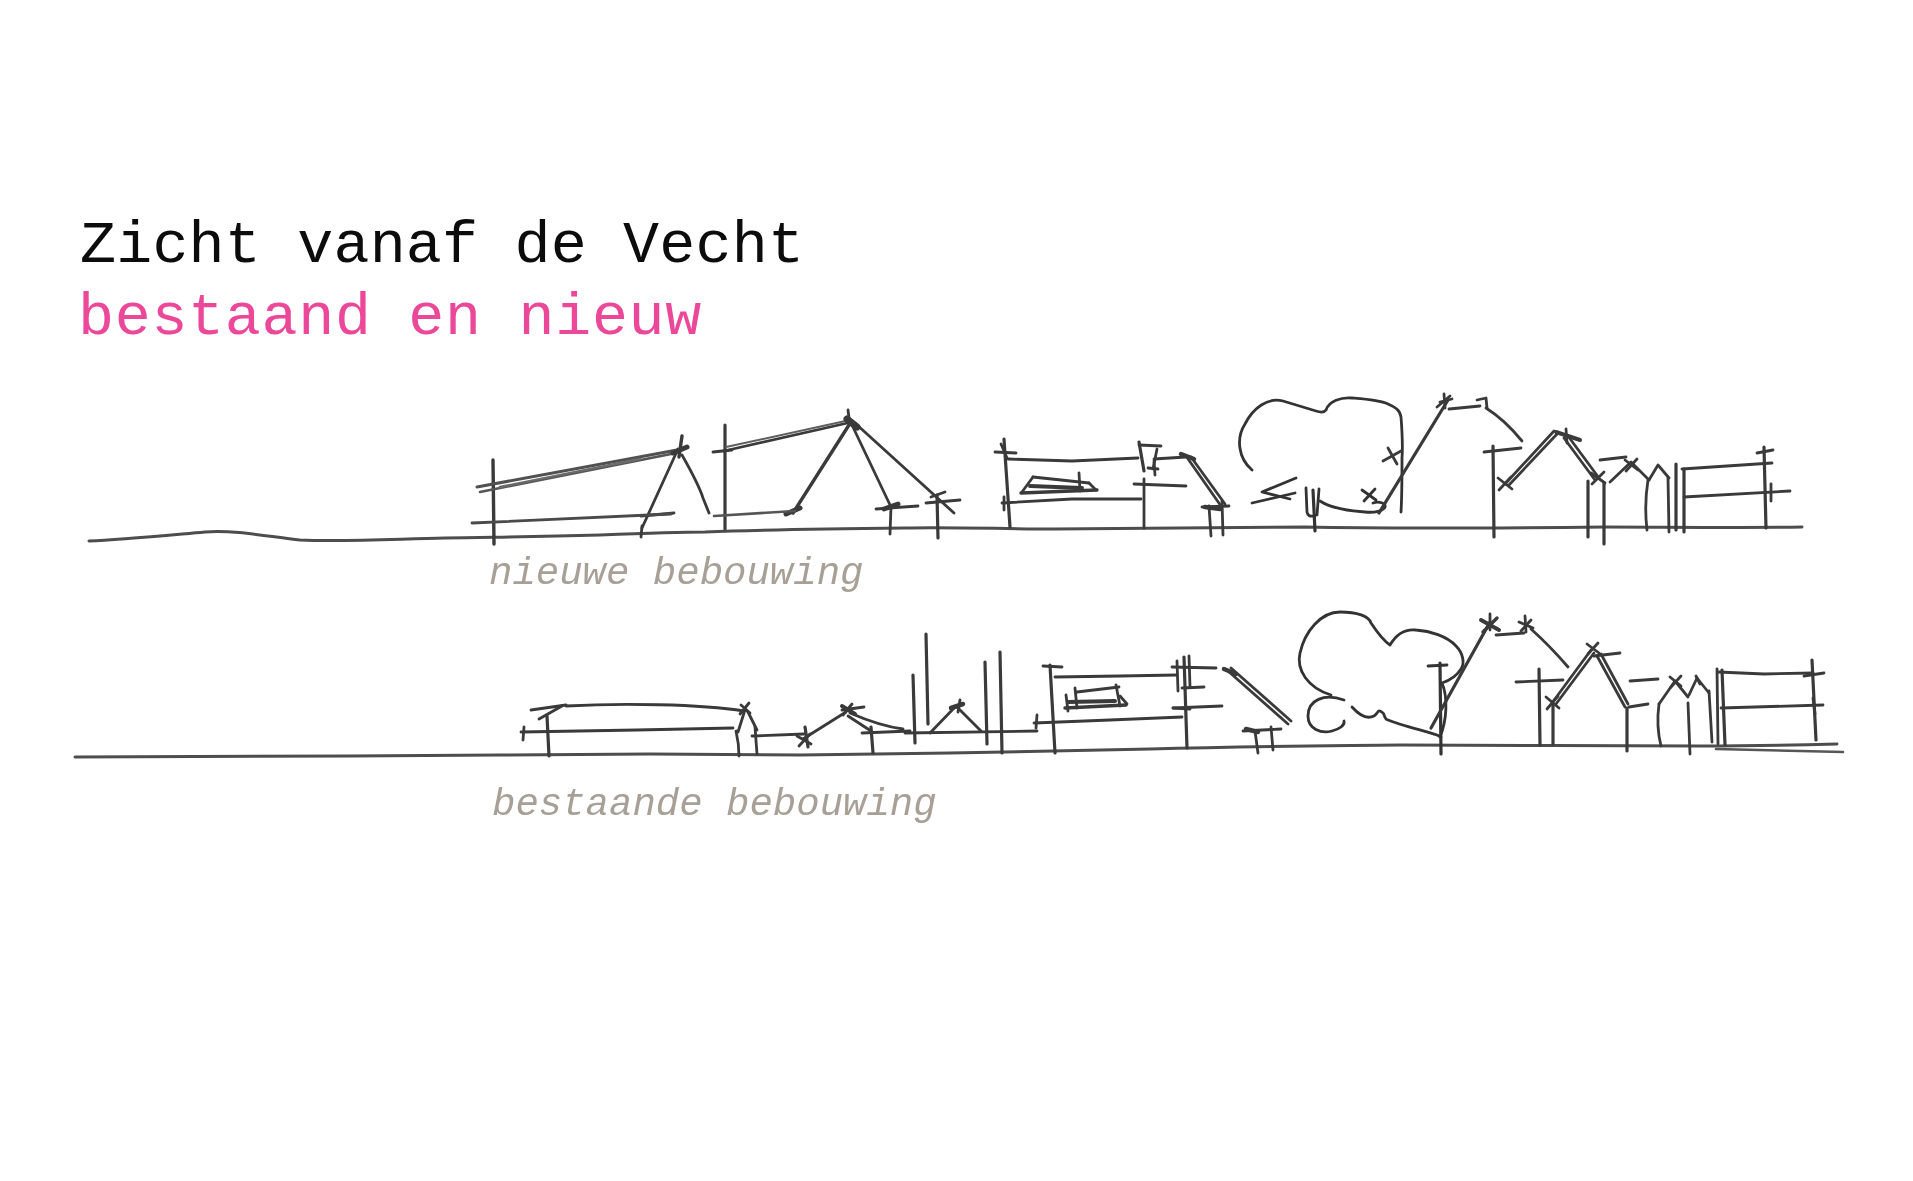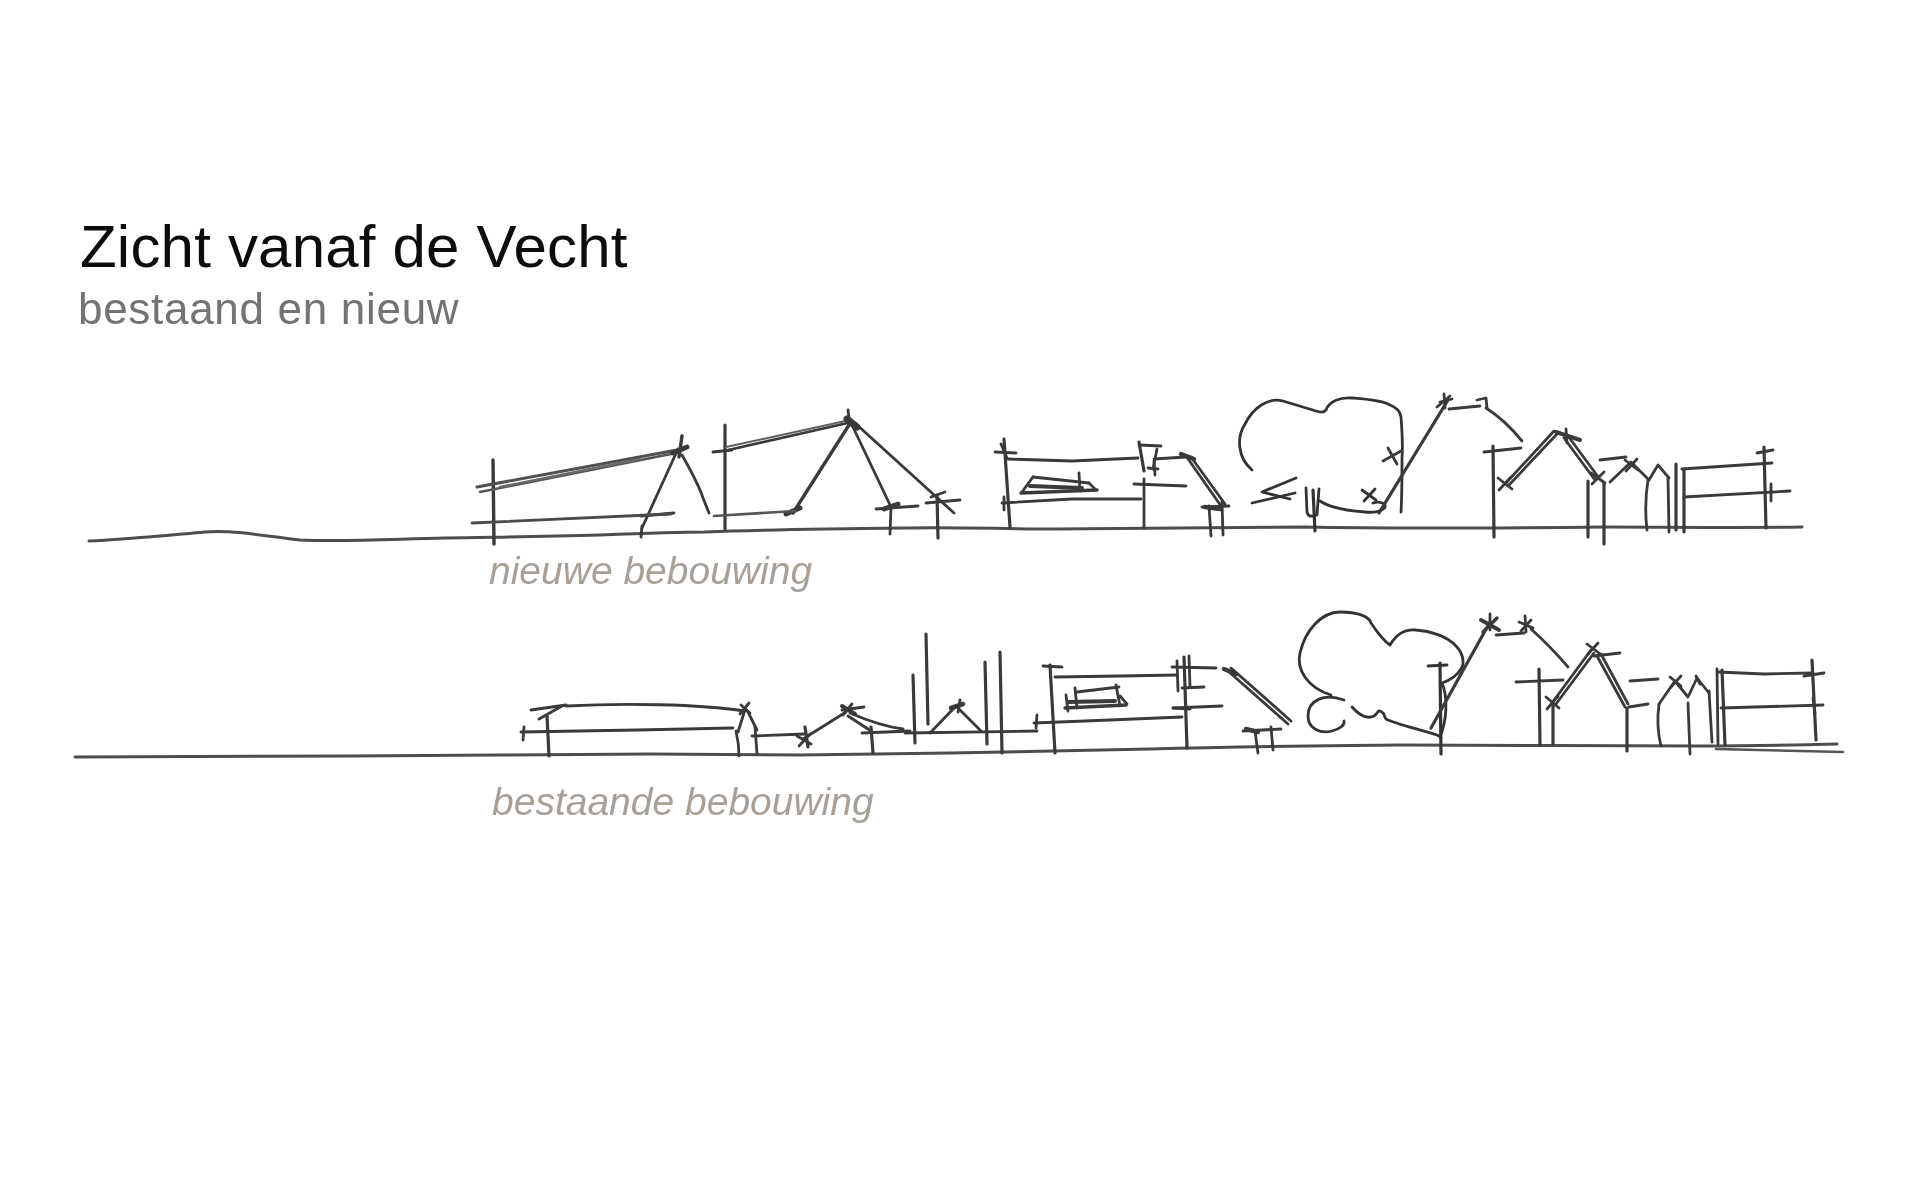--- a/index.html
+++ b/index.html
@@ -1,18 +1,18 @@
 <!DOCTYPE html>
 <html><head>
 <meta charset="utf-8">
 <style>
 html,body{margin:0;padding:0;background:#ffffff;width:1913px;height:1181px;overflow:hidden}
-.wrap{position:relative;width:1756px;height:1181px;font-family:Liberation Sans, sans-serif}
+.wrap{position:relative;width:1756px;height:1181px;font-family:Liberation Mono, monospace}
 .title{position:absolute;left:80px;top:212px;font-size:60px;color:#0c0c0c;letter-spacing:0.2px;white-space:nowrap}
-.subtitle{position:absolute;left:78px;top:284px;font-size:44px;color:#737373;letter-spacing:0.7px;white-space:nowrap}
+.subtitle{position:absolute;left:78px;top:284px;font-size:60px;color:#ec4899;letter-spacing:0.7px;white-space:nowrap}
 svg{position:absolute;left:0;top:0}
 .lab{font-style:italic;font-size:39px;fill:#a89f96}
 g,path,line,circle{stroke-linecap:round;stroke-linejoin:round;fill:none}
 </style>
 </head>
 <body>
 <div class="wrap">
 
 <div class="title">Zicht vanaf de Vecht</div>
 

